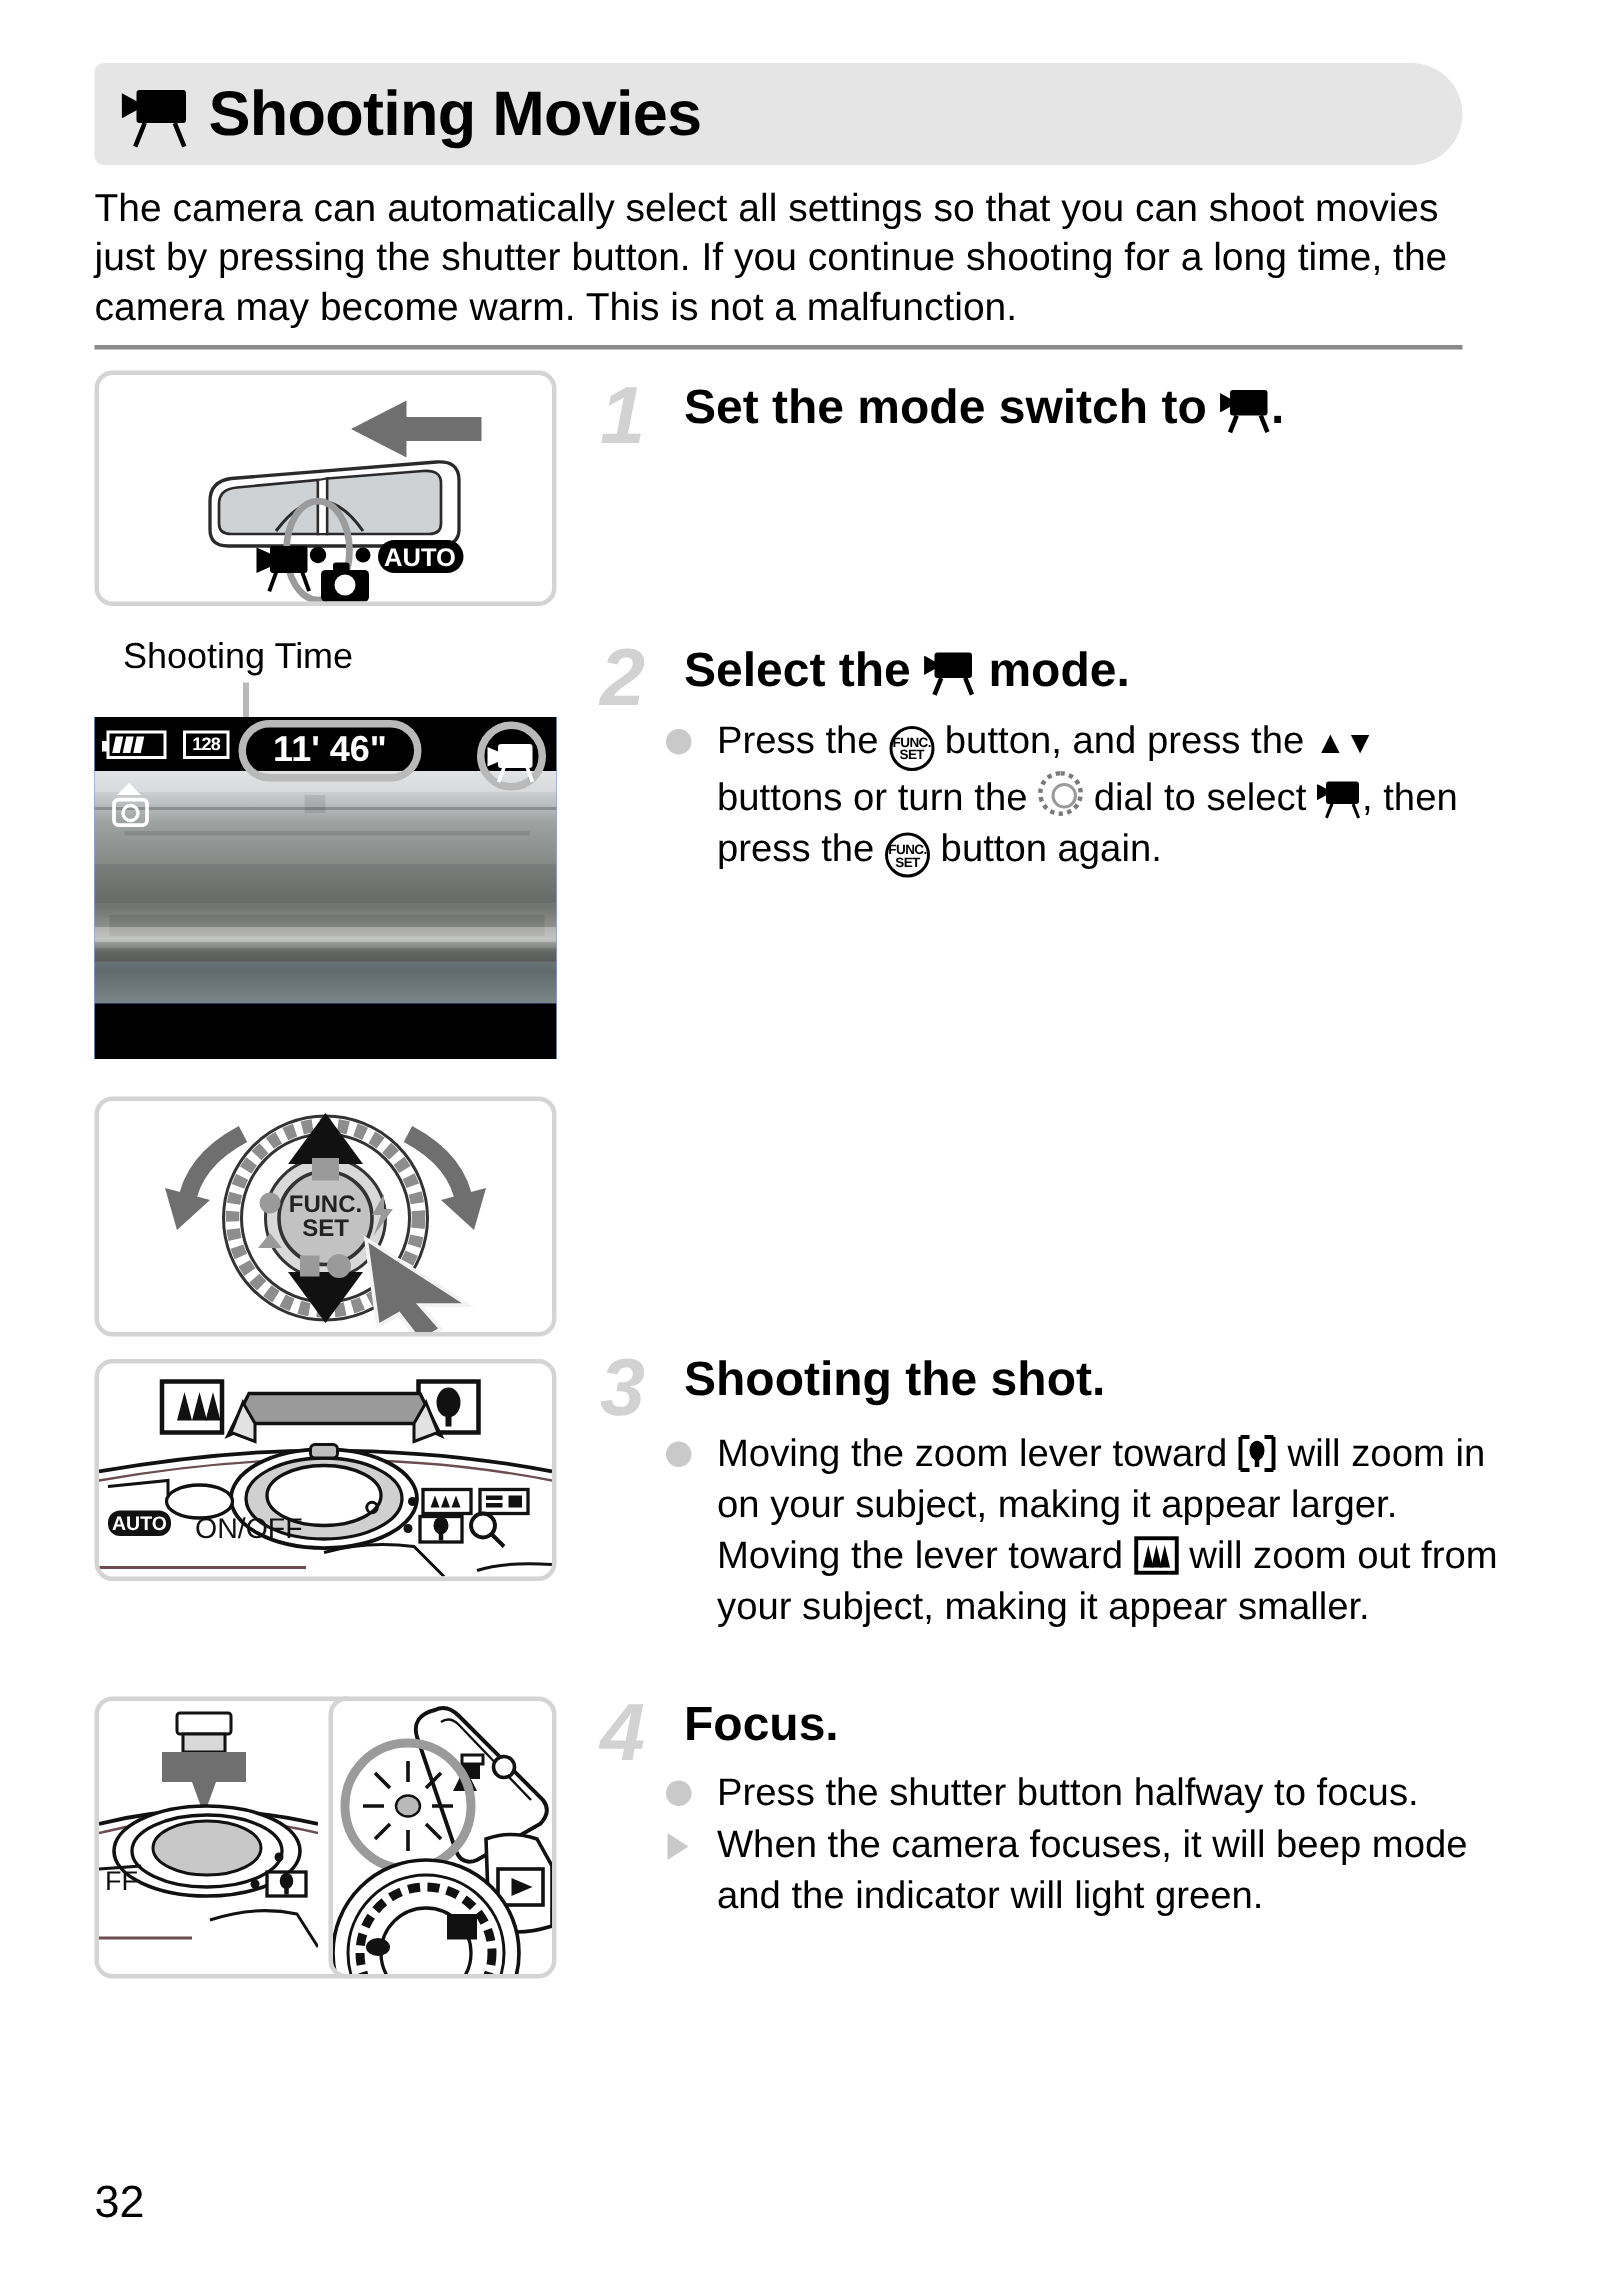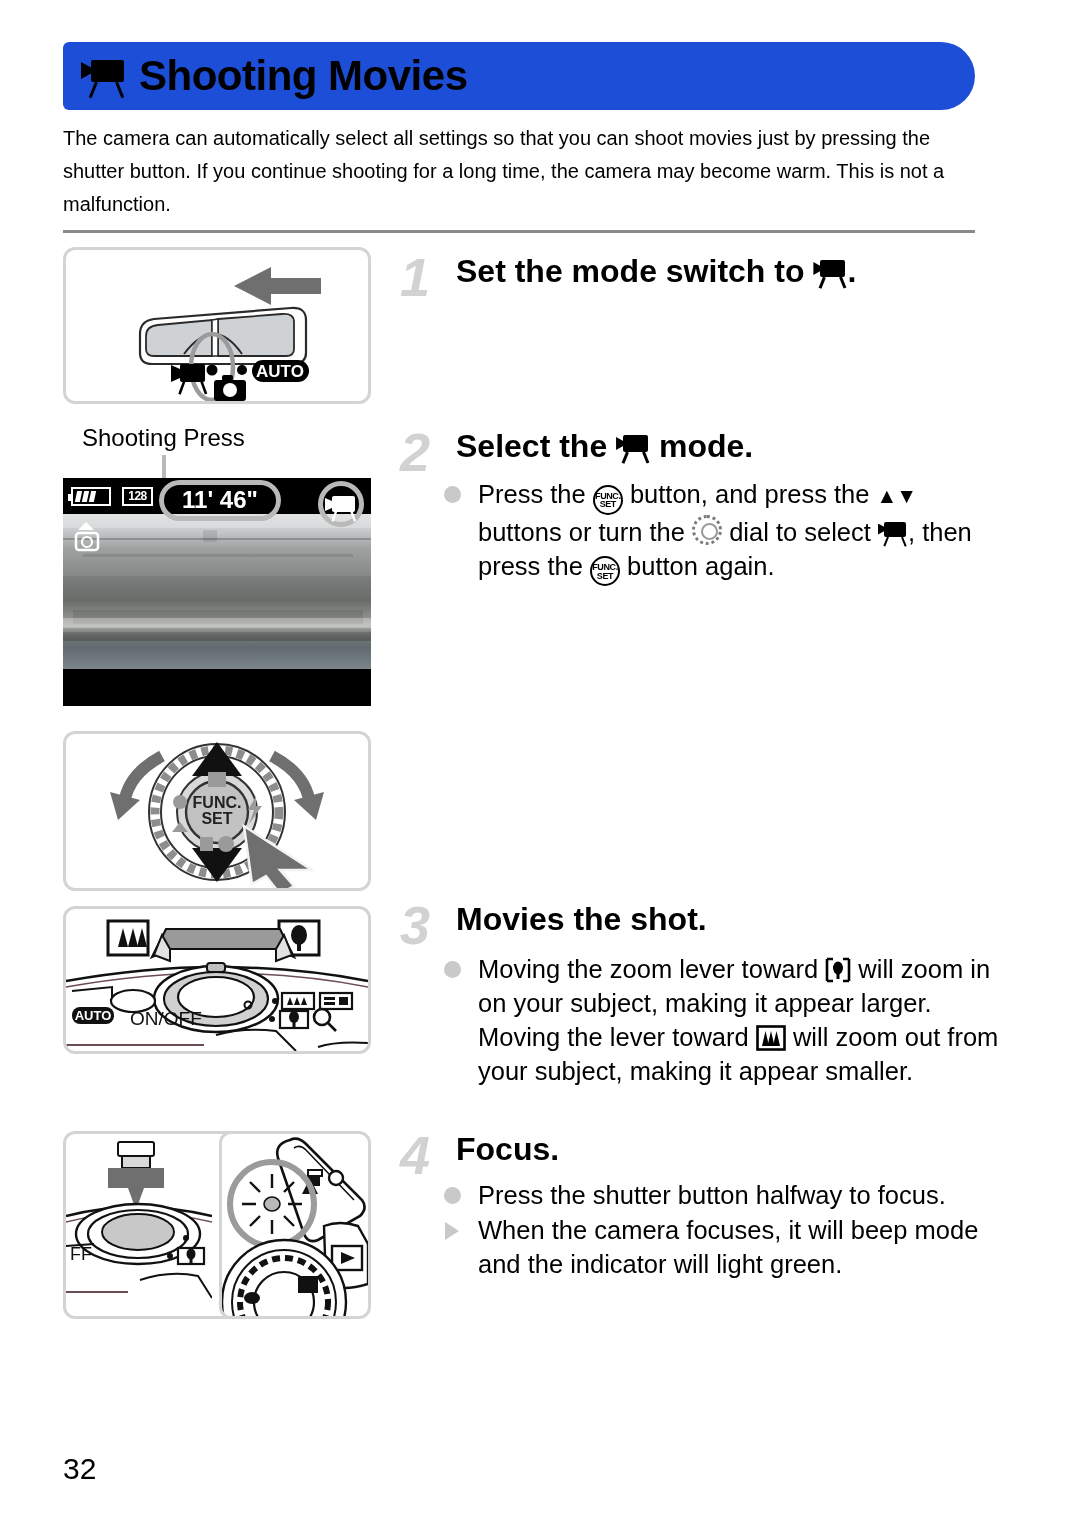--- a/index.html
+++ b/index.html
@@ -16,21 +16,21 @@
     overflow: hidden;
   }
 
   
   .banner {
     position: absolute;
     left: 63px;
     top: 42px;
     width: 912px;
     height: 68px;
-    background: #1d4ed8;
+    background: #e5e5e5;
     border-radius: 6px 34px 34px 6px;
     display: flex;
     align-items: center;
     padding-left: 18px;
     box-sizing: border-box;
   }
   .banner-title {
     font-size: 42px;
     font-weight: bold;
     letter-spacing: -0.5px;
@@ -57,21 +57,21 @@
     position: absolute;
     background: #000;
   }
 
   
   .intro {
     position: absolute;
     left: 63px;
     top: 122px;
     width: 920px;
-    font-size: 20px;
+    font-size: 26px;
     line-height: 33px;
   }
 
   .rule {
     position: absolute;
     left: 63px;
     top: 230px;
     width: 912px;
     height: 3px;
     background: #8a8a8a;
@@ -367,21 +367,21 @@
   <span class="step-head">
     <span>Set the mode switch to </span><span class="movie-icon" style="width:34px;height:32px;vertical-align:-6px;">
       <span class="nub" style="left:0;top:6px;width:8px;height:13px;clip-path:polygon(0 0,100% 35%,100% 65%,0 100%);"></span>
       <span class="body" style="left:7px;top:4px;width:25px;height:17px;"></span>
       <span class="leg" style="left:10px;top:21px;width:2.6px;height:12px;transform:rotate(22deg);transform-origin:top center;"></span>
       <span class="leg" style="left:26px;top:21px;width:2.6px;height:12px;transform:rotate(-22deg);transform-origin:top center;"></span>
     </span><span>.</span>
   </span>
 </div>
 
-<div class="callout-label">Shooting Press</div>
+<div class="callout-label">Shooting Time</div>
 <div class="callout-line"></div>
 
 <div class="lcd">
   <div class="lcd-photo">
     <div class="band" style="top:0;height:14px;background:rgba(255,255,255,0.25);"></div>
     <div class="dk" style="left:0;top:24px;width:100%;height:2px;"></div>
     <div class="dk" style="left:20px;top:40px;width:270px;height:3px;opacity:.5;"></div>
     <div class="dk" style="left:0;top:62px;width:100%;height:26px;opacity:.35;"></div>
     <div class="dk" style="left:10px;top:96px;width:290px;height:14px;opacity:.45;"></div>
     <div class="band" style="top:104px;height:10px;background:rgba(255,255,255,0.3);"></div>
@@ -533,21 +533,21 @@
         <line x1="262" y1="114" x2="270" y2="122"></line>
     </g>
     <path d="M150,126 Q178,118 210,122 L230,142" fill="none" stroke="#111" stroke-width="2"></path>
     <path d="M0,136 L138,136" fill="none" stroke="#6b4d52" stroke-width="2"></path>
     <path d="M252,138 Q270,132 302,134" fill="none" stroke="#111" stroke-width="2"></path>
   </svg>
 </div>
 
 <div class="step" style="left:400px;top:898px;width:600px;">
   <span class="step-num">3</span>
-  <span class="step-head">Movies the shot.</span>
+  <span class="step-head">Shooting the shot.</span>
   <div class="step-body" style="top:54px;width:560px;">
     <div class="bullet-row">
       <span class="dot"></span>
       <span>Moving the zoom lever toward <span class="ig" style="width:26px;height:26px;vertical-align:-5px;">
         <svg width="26" height="26">
               <path d="M2,2 L2,24 M2,2 L8,2 M2,24 L8,24 M24,2 L24,24 M24,2 L18,2 M24,24 L18,24" stroke="#000" stroke-width="2.6" fill="none"></path>
               <ellipse cx="13" cy="11" rx="5" ry="6.5" fill="#000"></ellipse>
           <rect x="11.5" y="14" width="3" height="8" fill="#000"></rect>
             </svg>
       </span> will zoom in on your subject, making it appear larger. Moving the lever toward <span class="ig" style="width:30px;height:26px;vertical-align:-5px;">

